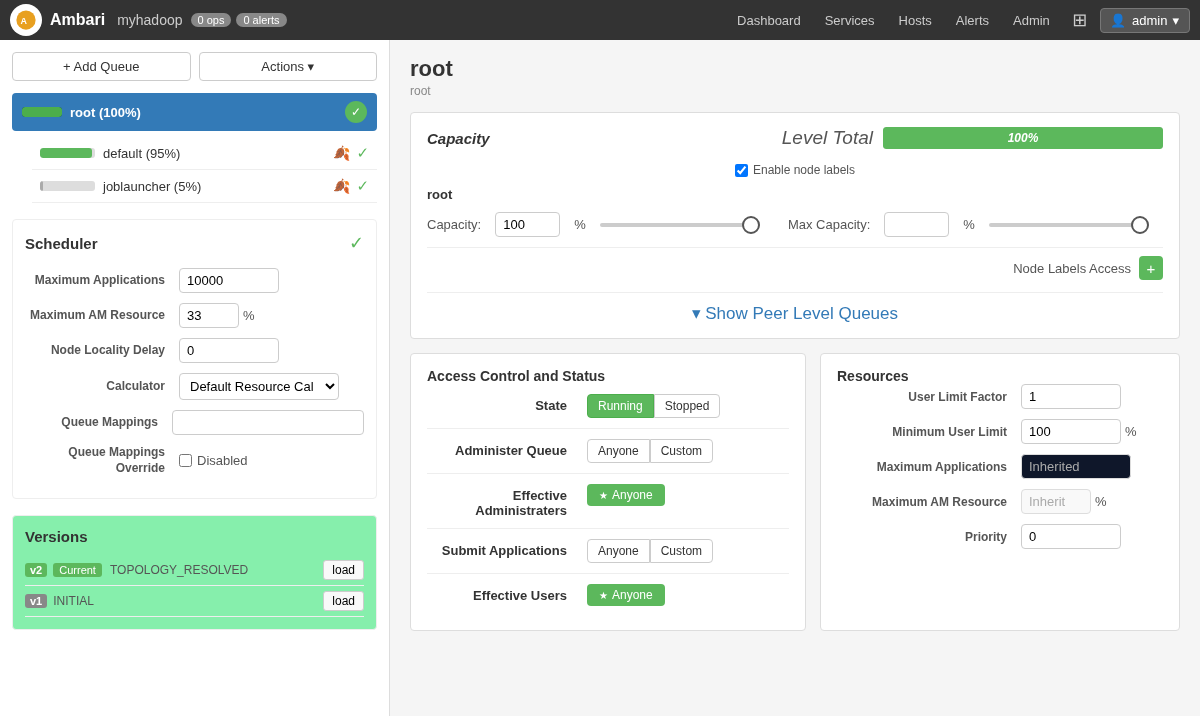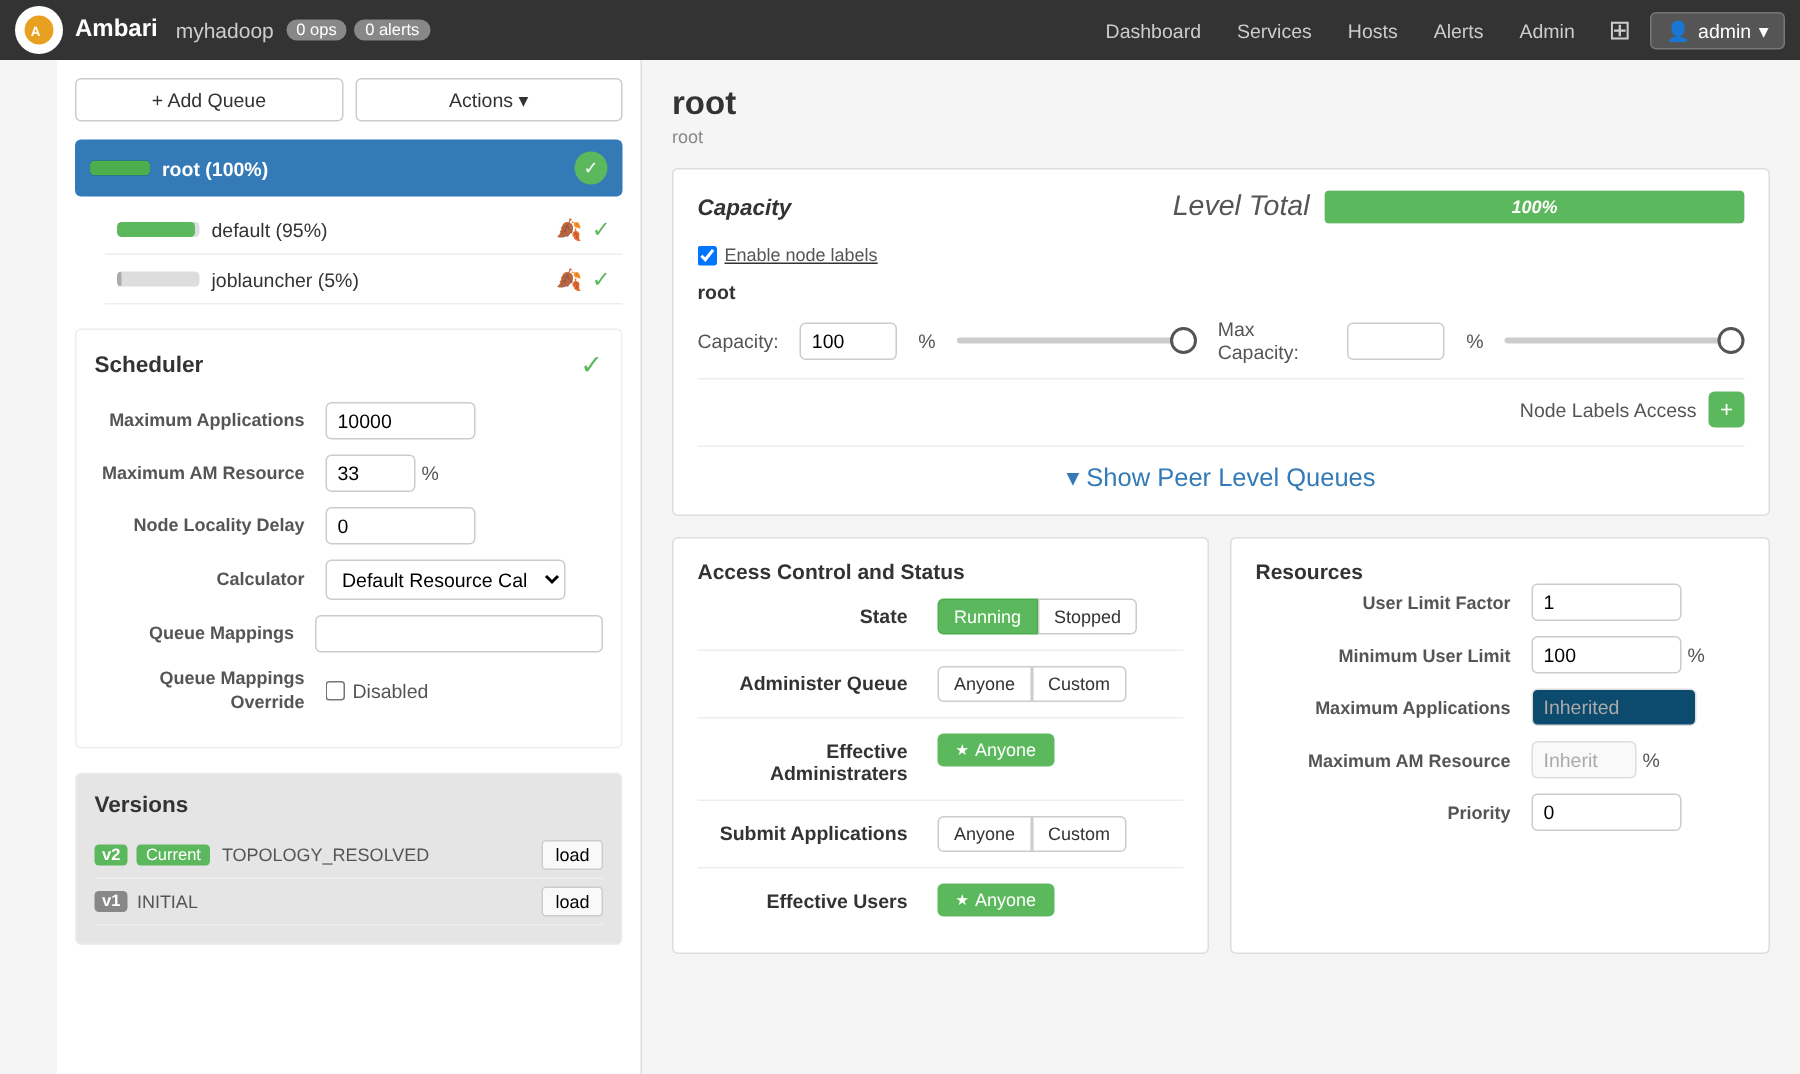--- a/index.html
+++ b/index.html
@@ -39,21 +39,20 @@
     .topnav-user {
       background: #555; border: 1px solid #777; border-radius: 4px;
       padding: 4px 10px; color: #fff; font-size: 13px; cursor: pointer;
       display: flex; align-items: center; gap: 5px;
     }
 
     
     .main-layout {
       display: flex;
       height: calc(100vh - 40px);
-      padding-left: 38px;
     }
 
     
     .sidebar {
       width: 390px;
       min-width: 390px;
       background: #fff;
       border-right: 1px solid #ddd;
       overflow-y: auto;
       padding: 12px;
@@ -135,21 +134,21 @@
     .form-select {
       border: 1px solid #ccc; border-radius: 4px; padding: 4px 6px;
       font-size: 13px; background: #fff; cursor: pointer; width: 160px;
     }
     .form-input-full { width: 200px; }
     .checkbox-label { display: flex; align-items: center; gap: 5px; font-size: 13px; color: #555; }
 
     
     .versions-section {
       margin-top: 16px; padding: 12px;
-      background: #e5e5e5; border: 1px solid #eee; border-radius: 4px;
+      background: #86efac; border: 1px solid #eee; border-radius: 4px;
     }
     .versions-title { font-size: 15px; font-weight: bold; margin-bottom: 10px; }
     .version-row {
       display: flex; align-items: center; padding: 5px 0;
       border-bottom: 1px solid #eee;
     }
     .version-badge {
       border-radius: 3px; padding: 1px 5px; font-size: 11px;
       color: #fff; margin-right: 6px; font-weight: bold;
     }
@@ -192,21 +191,21 @@
     .capacity-bar {
       height: 100%; background: #5cb85c; border-radius: 3px;
       display: flex; align-items: center; justify-content: center;
       color: #fff; font-size: 12px; font-weight: bold;
     }
 
     .root-queue-section { padding: 8px 0; }
     .root-queue-label { font-size: 13px; font-weight: bold; color: #333; margin-bottom: 10px; }
 
     .enable-node-labels {
-      display: flex; justify-content: flex-start; margin-bottom: 10px; text-decoration: underline;
+      display: flex; justify-content: center; margin-bottom: 10px;
     }
     .checkbox-label-node { display: flex; align-items: center; gap: 5px; font-size: 12px; color: #555; }
 
     .capacity-form-row {
       display: flex; align-items: center; gap: 14px; margin-bottom: 10px;
     }
     .capacity-form-label { font-size: 13px; color: #555; }
     .capacity-form-input {
       border: 1px solid #ccc; border-radius: 4px; padding: 4px 7px;
       font-size: 13px; width: 65px;
@@ -295,21 +294,21 @@
     .resources-label {
       width: 170px; text-align: right; margin-right: 14px;
       font-size: 12px; color: #555; font-weight: bold;
     }
     .resources-input {
       border: 1px solid #ccc; border-radius: 4px; padding: 4px 7px;
       font-size: 13px; width: 100px;
     }
     .resources-input-inherited {
       border: 1px solid #ddd; border-radius: 4px; padding: 4px 7px;
-      font-size: 13px; width: 110px; color: #aaa; background: #0c4a6e;
+      font-size: 13px; width: 110px; color: #aaa; background: #0f172a;
     }
     .resources-input-inherit {
       border: 1px solid #ddd; border-radius: 4px; padding: 4px 7px;
       font-size: 13px; width: 70px; color: #aaa; background: #f9f9f9;
     }
     .resources-unit { margin-left: 4px; font-size: 13px; color: #555; }
   </style>
 </head>
 <body>
 

